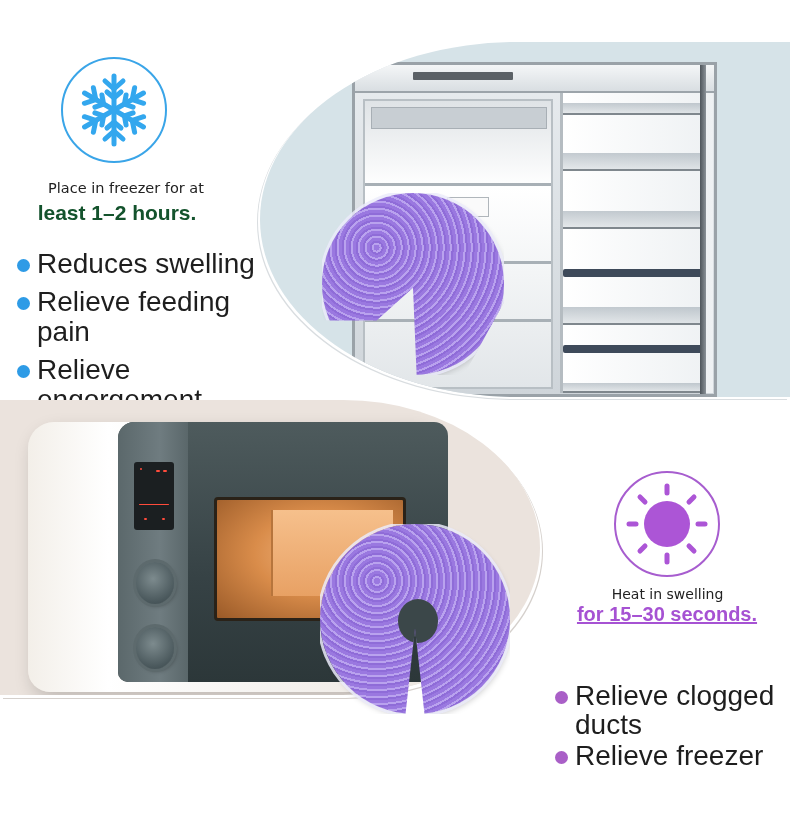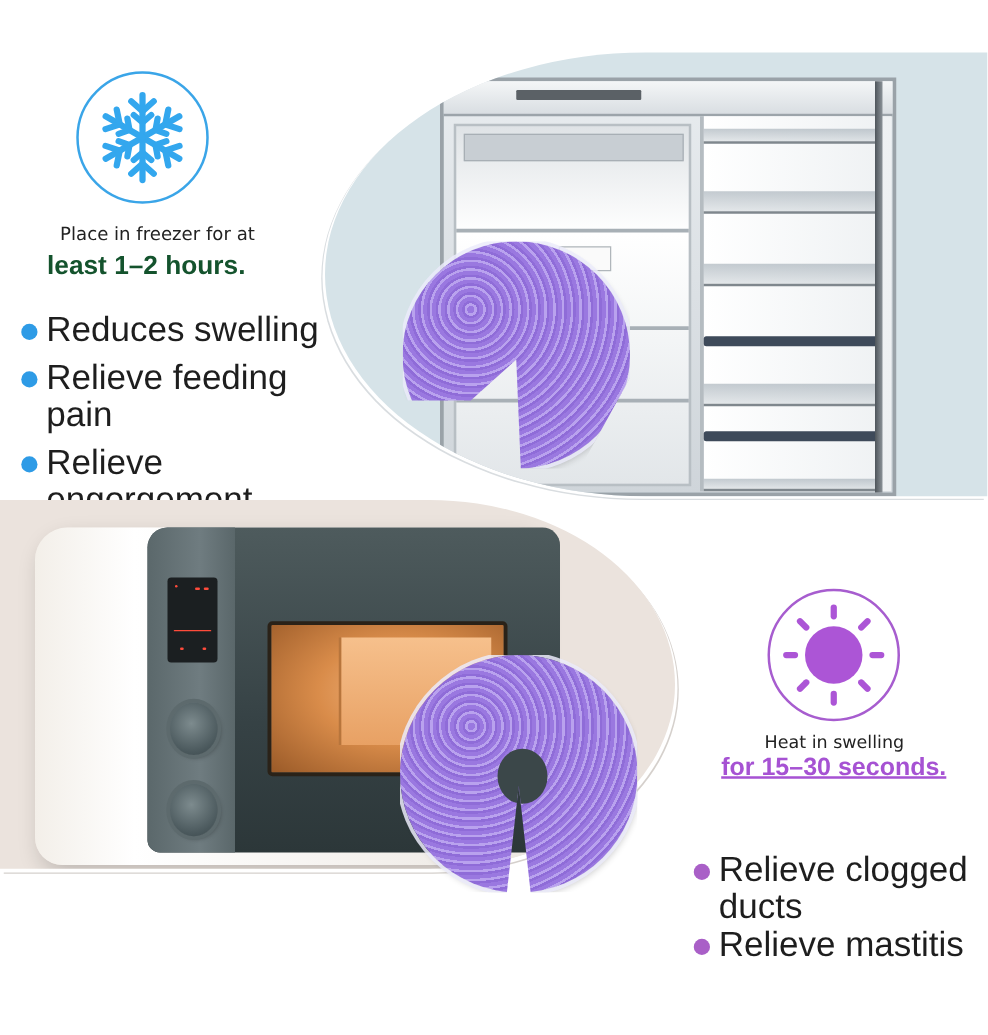--- a/index.html
+++ b/index.html
@@ -172,14 +172,14 @@
       <line x1="24" y1="78" x2="29" y2="73"></line>
     </g>
   </svg>
 </div>
 
 <div class="caption heat-caption">Heat in swelling</div>
 <div class="headline heat-headline">for 15–30 seconds.</div>
 
 <ul class="bullets heat-list">
   <li><span class="dot"></span><span>Relieve clogged ducts</span></li>
-  <li><span class="dot"></span><span>Relieve mastitis</span></li>
+  <li><span class="dot"></span><span>Relieve freezer</span></li>
 </ul>
 
 </body></html>

